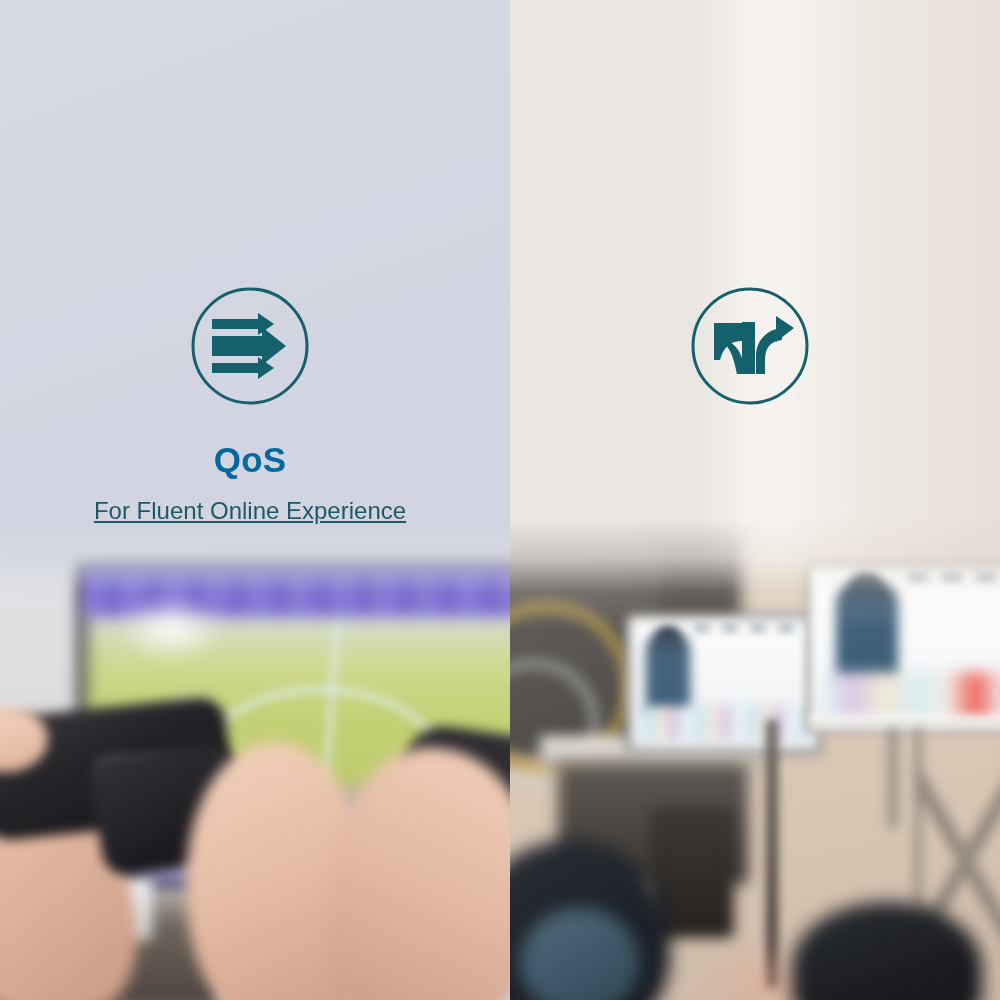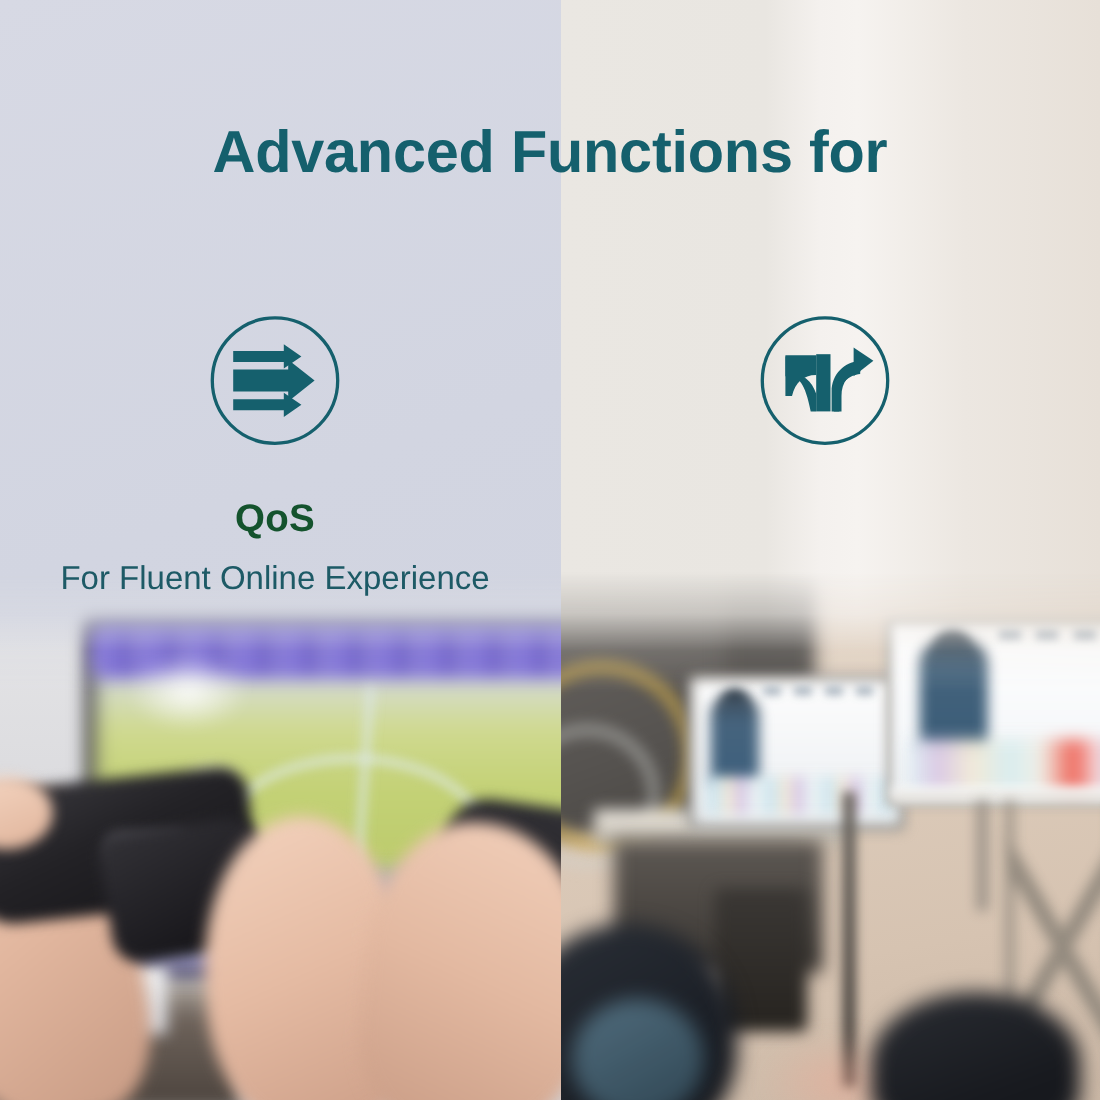--- a/index.html
+++ b/index.html
@@ -432,33 +432,34 @@
     width:500px;
     display:flex;
     flex-direction:column;
     align-items:center;
   }
   .feature-icon {
     width:120px; height:120px;
     display:block;
   }
   .feature-title {
-    margin-top:48px;
-    color:#14532d;
+    margin-top:36px;
+    color:#0369a1;
     font-size:35px;
     font-weight:bold;
     line-height:1;
     letter-spacing:0.2px;
   }
   .feature-sub {
     margin-top:22px;
     color:#1d5a66;
-    font-size:30px;
+    font-size:24px;
     font-weight:normal;
     line-height:1;
+    text-decoration:underline;
   }
 </style>
 </head>
 <body>
 
 <div id="banner">
 
   <div class="bg-left"></div>
   <div class="bg-right"></div>
 
@@ -509,21 +510,20 @@
     <div class="pr-pole1"></div>
     <div class="pr-pole2"></div>
     <div class="pr-rack"></div>
     <div class="pr-head1"></div>
     <div class="pr-head1b"></div>
     <div class="pr-blur-fg"></div>
     <div class="pr-head2"></div>
   </div>
 
   <h1 class="headline">
-    <span>Advanced Functions for</span>
   </h1>
 
   <div class="features">
 
     <div class="feature">
       <svg class="feature-icon" viewBox="0 0 120 120">
         <circle cx="60" cy="60" r="57" fill="none" stroke="#15606d" stroke-width="3"></circle>
 
         <path d="M22 33 L68 33 L68 27 L84 38 L68 49 L68 43 L22 43 Z" fill="#15606d"></path>
 

